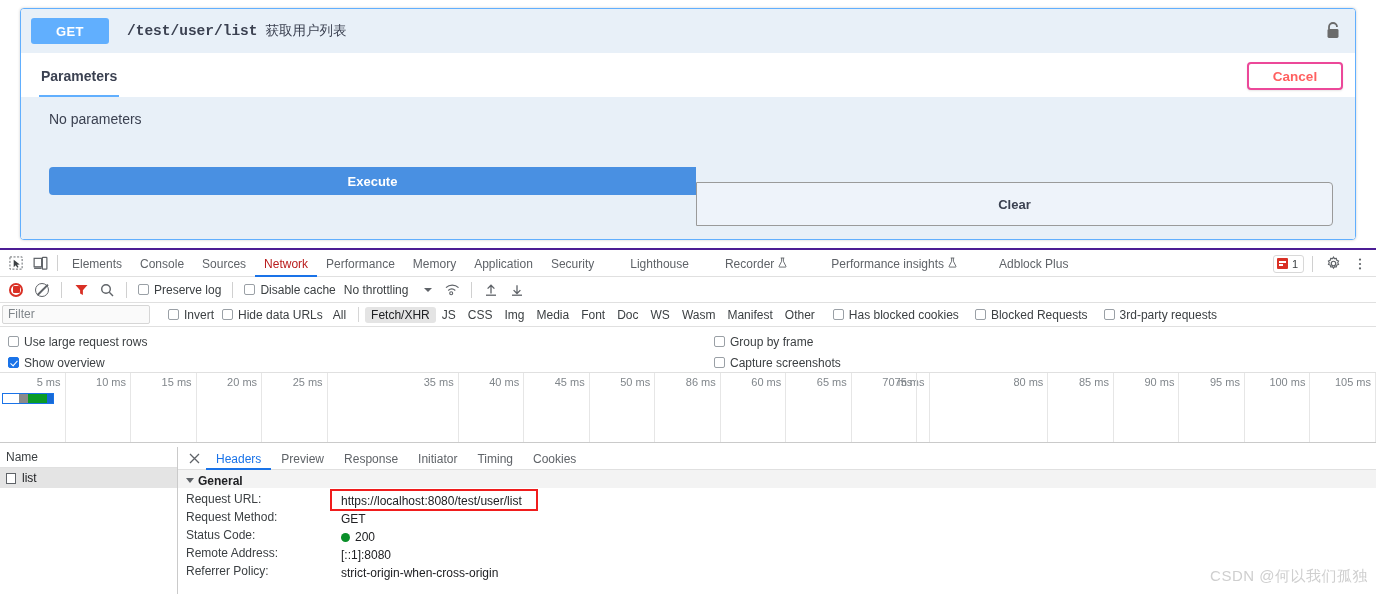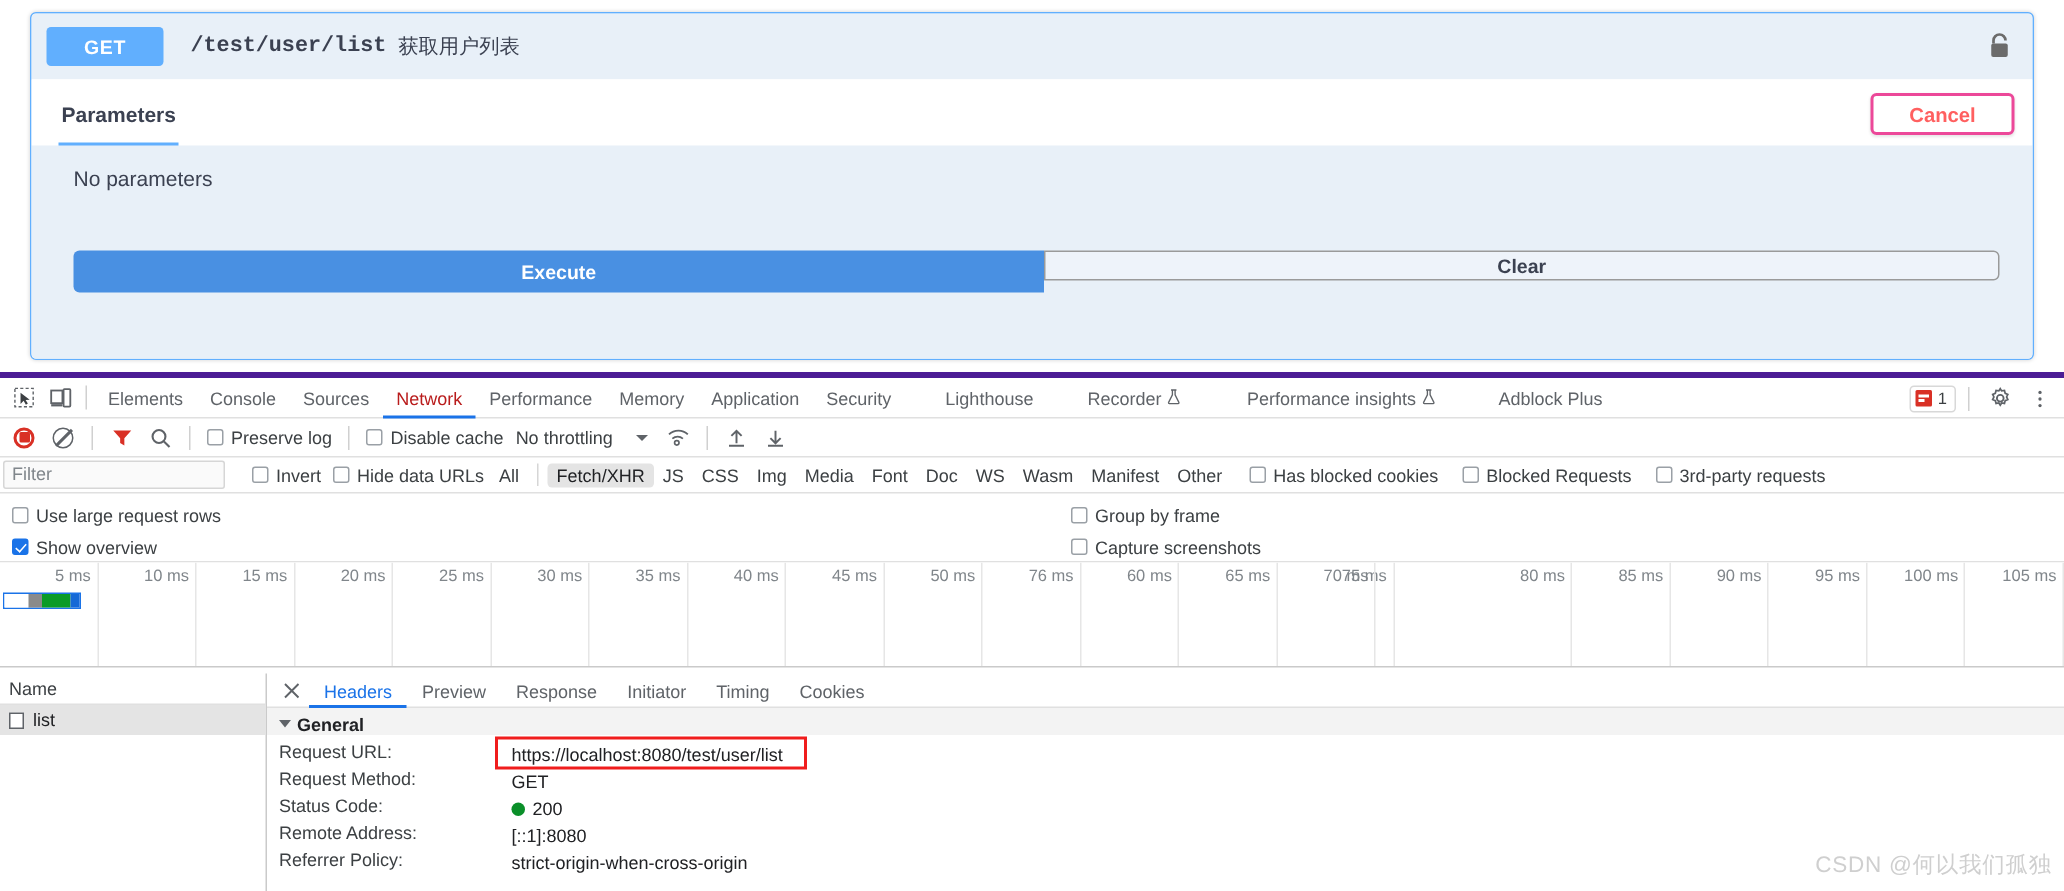--- a/index.html
+++ b/index.html
@@ -108,35 +108,36 @@
     background: #4990e2;
     color: #fff;
     border: none;
     border-radius: 4px 0 0 4px;
     font-size: 13px; font-weight: bold;
     display: flex; align-items: center; justify-content: center;
     font-family: "Liberation Sans", sans-serif;
   }
   .clear-btn {
     flex: 1;
-    height: 20px;
+    height: 44px;
     background: #eef3fa;
     color: #3b4151;
     border: 1px solid #9a9a9a;
     border-radius: 0 4px 4px 0;
     font-size: 13px; font-weight: bold;
     display: flex; align-items: center; justify-content: center;
     font-family: "Liberation Sans", sans-serif;
+    margin-top: 15px;
   }
 
   
   .devtools {
     position: absolute; left: 0; top: 248px; width: 1376px; height: 346px;
     background: #ffffff;
-    border-top: 4px solid #4c1d95;
+    border-top: 2px solid #4c1d95;
     font-family: "Liberation Sans", sans-serif;
     font-size: 12px;
     color: #5f6368;
   }
   .dt-tabbar {
     height: 27px;
     display: flex; align-items: center;
     border-bottom: 1px solid #e0e0e0;
     background: #ffffff;
     padding-left: 4px;
@@ -598,36 +599,33 @@
       <div class="ov-tick" style="left: 851.81px; width: 65.5238px;">
         <span>70 ms</span>
       </div>
       <div class="ov-tick" style="left: 786.286px; width: 65.5238px;">
         <span>65 ms</span>
       </div>
       <div class="ov-tick" style="left: 720.762px; width: 65.5238px;">
         <span>60 ms</span>
       </div>
       <div class="ov-tick" style="left: 655.238px; width: 65.5238px;">
-        <span>76 ms</span>
+        <span>86 ms</span>
       </div>
       <div class="ov-tick" style="left: 589.714px; width: 65.5238px;">
         <span>50 ms</span>
       </div>
       <div class="ov-tick" style="left: 524.19px; width: 65.5238px;">
         <span>45 ms</span>
       </div>
       <div class="ov-tick" style="left: 458.667px; width: 65.5238px;">
         <span>40 ms</span>
       </div>
       <div class="ov-tick" style="left: 393.143px; width: 65.5238px;">
         <span>35 ms</span>
-      </div>
-      <div class="ov-tick" style="left: 327.619px; width: 65.5238px;">
-        <span>30 ms</span>
       </div>
       <div class="ov-tick" style="left: 262.095px; width: 65.5238px;">
         <span>25 ms</span>
       </div>
       <div class="ov-tick" style="left: 196.571px; width: 65.5238px;">
         <span>20 ms</span>
       </div>
       <div class="ov-tick" style="left: 131.048px; width: 65.5238px;">
         <span>15 ms</span>
       </div>

